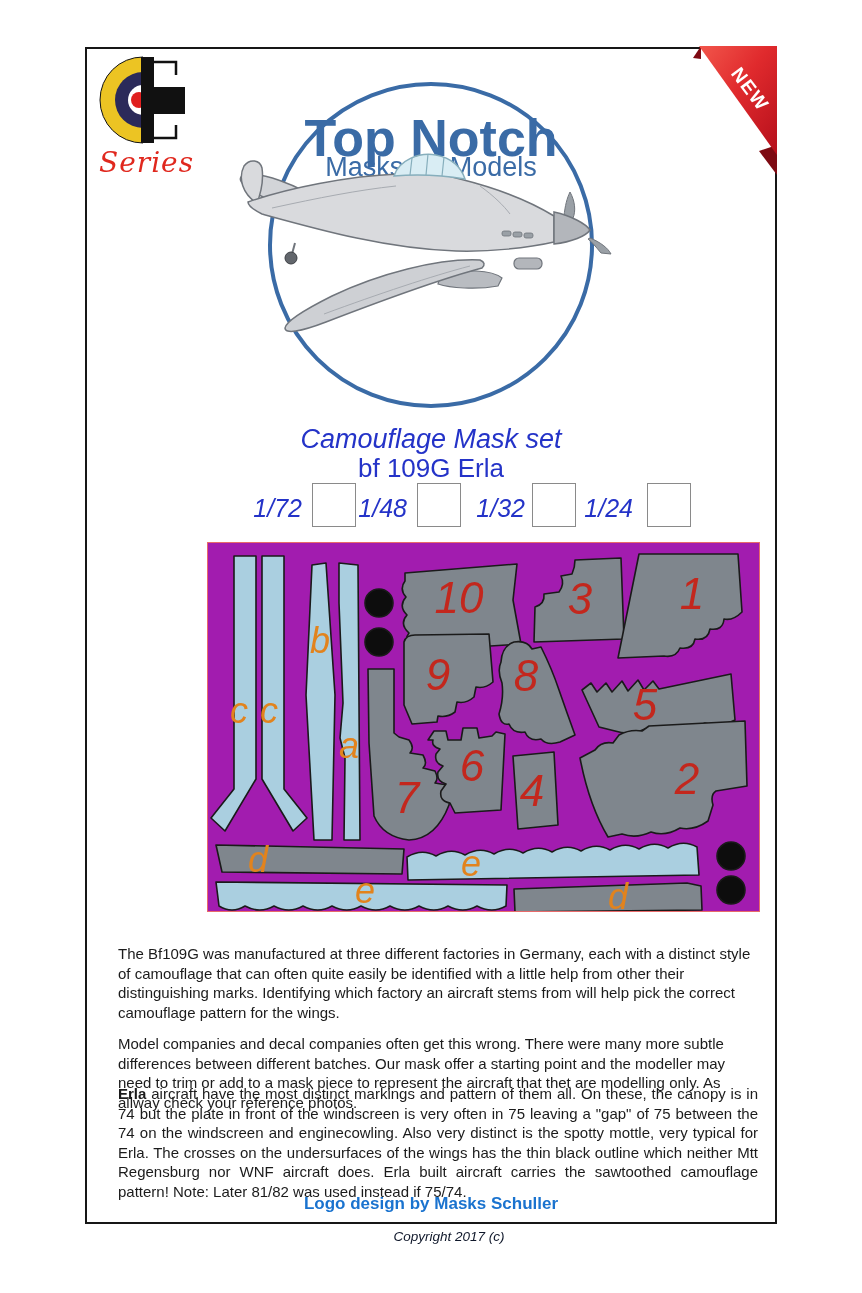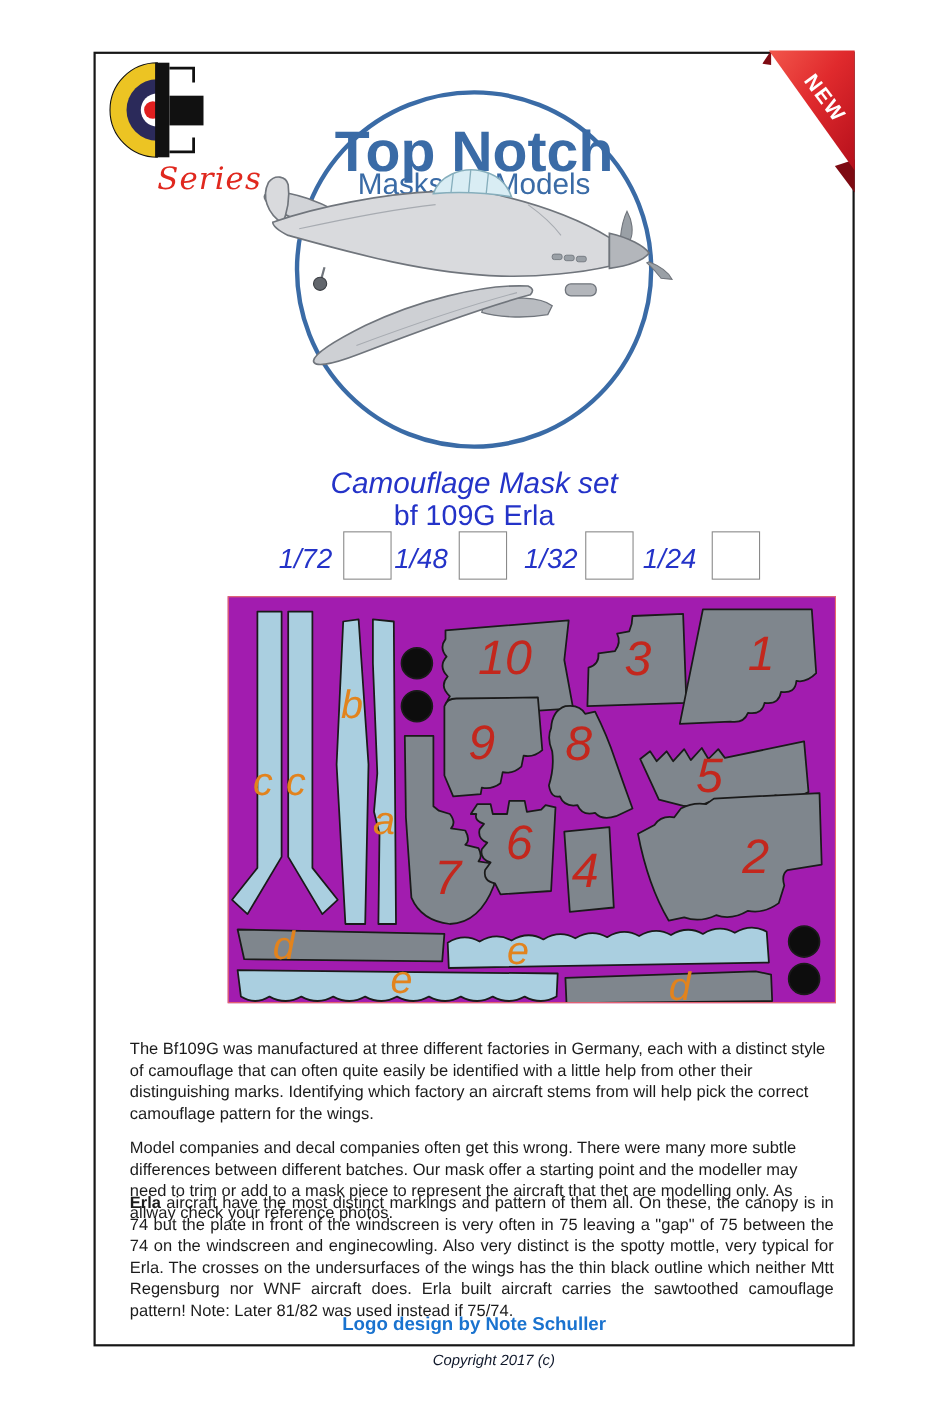--- a/index.html
+++ b/index.html
@@ -1,20 +1,20 @@
 <!DOCTYPE html>
 <html><head>
 <meta charset="utf-8">
 <style>
   html,body{margin:0;padding:0;background:#ffffff;}
   body{font-family:"Liberation Sans","DejaVu Sans",sans-serif;}
   .sheet{position:relative;width:862px;height:1293px;background:#fff;overflow:hidden;}
   .frame{position:absolute;left:85px;top:47px;width:688px;height:1173px;border:2px solid #161616;}
   
-  .series{position:absolute;left:99px;top:146px;width:110px;font-family:"DejaVu Serif","Liberation Serif",serif;font-style:italic;font-size:28px;color:#e0281e;letter-spacing:1px;margin-left:44px;}
+  .series{position:absolute;left:99px;top:146px;width:110px;font-family:"DejaVu Serif","Liberation Serif",serif;font-style:italic;font-size:28px;color:#e0281e;letter-spacing:1px;}
   .brand-circle{position:absolute;left:268px;top:82px;width:326px;height:326px;border:4px solid #3a6ba6;border-radius:50%;box-sizing:border-box;}
   .brand-title{position:absolute;left:0;top:108px;width:862px;text-align:center;font-size:52px;font-weight:bold;color:#3a6ba6;z-index:2;}
   .brand-sub{position:absolute;left:0;top:152px;width:862px;text-align:center;font-size:27px;color:#3a6ba6;z-index:2;}
   .plane{position:absolute;left:228px;top:148px;z-index:3;}
   
   .set-type{position:absolute;left:0;top:424px;width:862px;text-align:center;font-size:27px;font-style:italic;color:#2433c8;}
   .set-name{position:absolute;left:0;top:453px;width:862px;text-align:center;font-size:26px;color:#2433c8;}
   
   .scale-label{position:absolute;top:494px;font-size:25px;font-style:italic;color:#2433c8;text-align:right;width:54px;}
   .scale-box{position:absolute;top:483px;width:44px;height:44px;border:1.5px solid #8a8a8a;background:#fff;box-sizing:border-box;}
@@ -173,15 +173,15 @@
         <text x="157" y="360">e</text>
         <text x="410" y="366">d</text>
       </g>
     </svg>
   </div>
 
   <div class="para" style="top:944px;">The Bf109G was manufactured at three different factories in Germany, each with a distinct style of camouflage that can often quite easily be identified with a little help from other their distinguishing marks. Identifying which factory an aircraft stems from will help pick the correct camouflage pattern for the wings.</div>
   <div class="para" style="top:1002px;margin-top:32px;">Model companies and decal companies often get this wrong. There were many more subtle differences between different batches. Our mask offer a starting point and the modeller may need to trim or add to a mask piece to represent the aircraft that thet are modelling only. As allway check your reference photos.</div>
   <div class="para just" style="top:1084px;"><span class="lead">Erla</span><span> aircraft have the most distinct markings and pattern of them all. On these, the canopy is in 74 but the plate in front of the windscreen is very often in 75 leaving a "gap" of 75 between the 74 on the windscreen and enginecowling. Also very distinct is the spotty mottle, very typical for Erla. The crosses on the undersurfaces of the wings has the thin black outline which neither Mtt Regensburg nor WNF aircraft does. Erla built aircraft carries the sawtoothed camouflage pattern! Note: Later 81/82 was used instead if 75/74.</span></div>
 
-  <div class="credit">Logo design by Note Schuller</div>
+  <div class="credit">Logo design by Masks Schuller</div>
   <div class="copyright">Copyright 2017 (c)</div>
 </div>
 
 </body></html>

